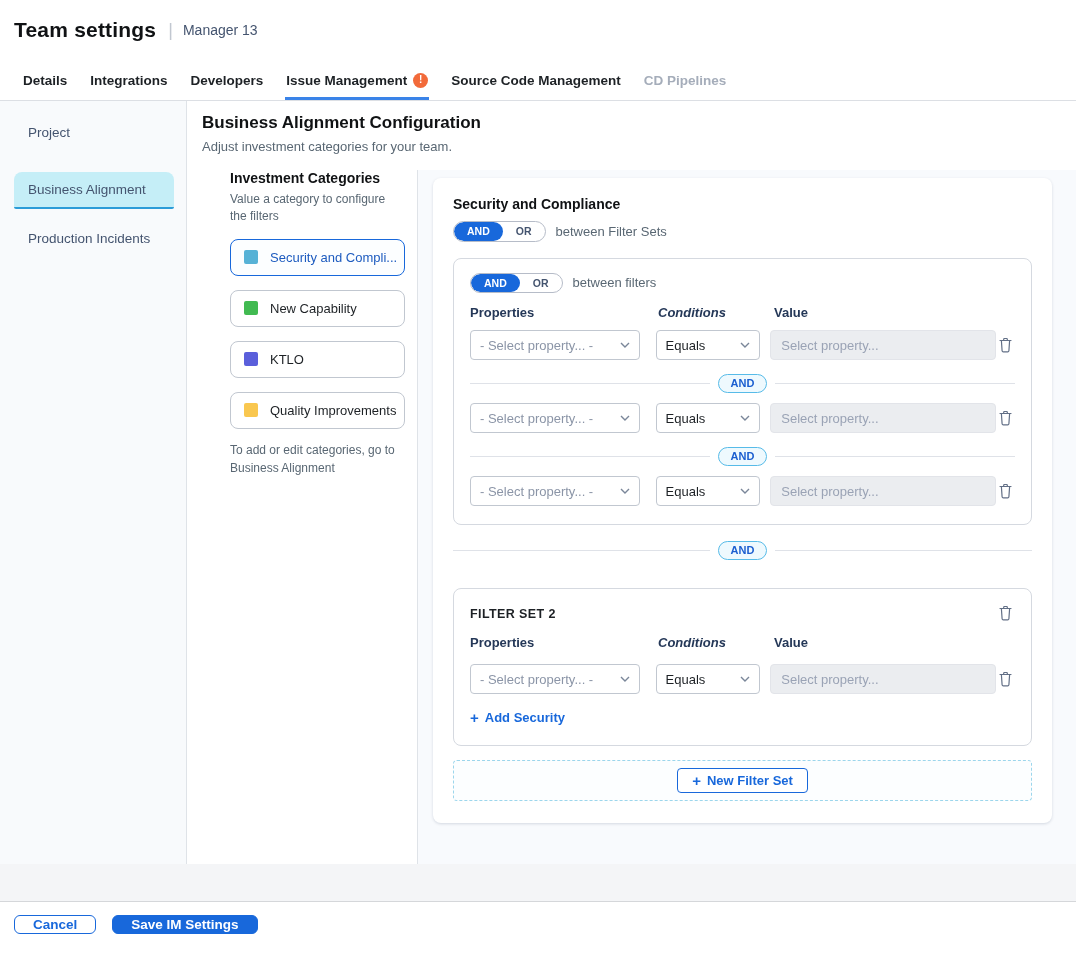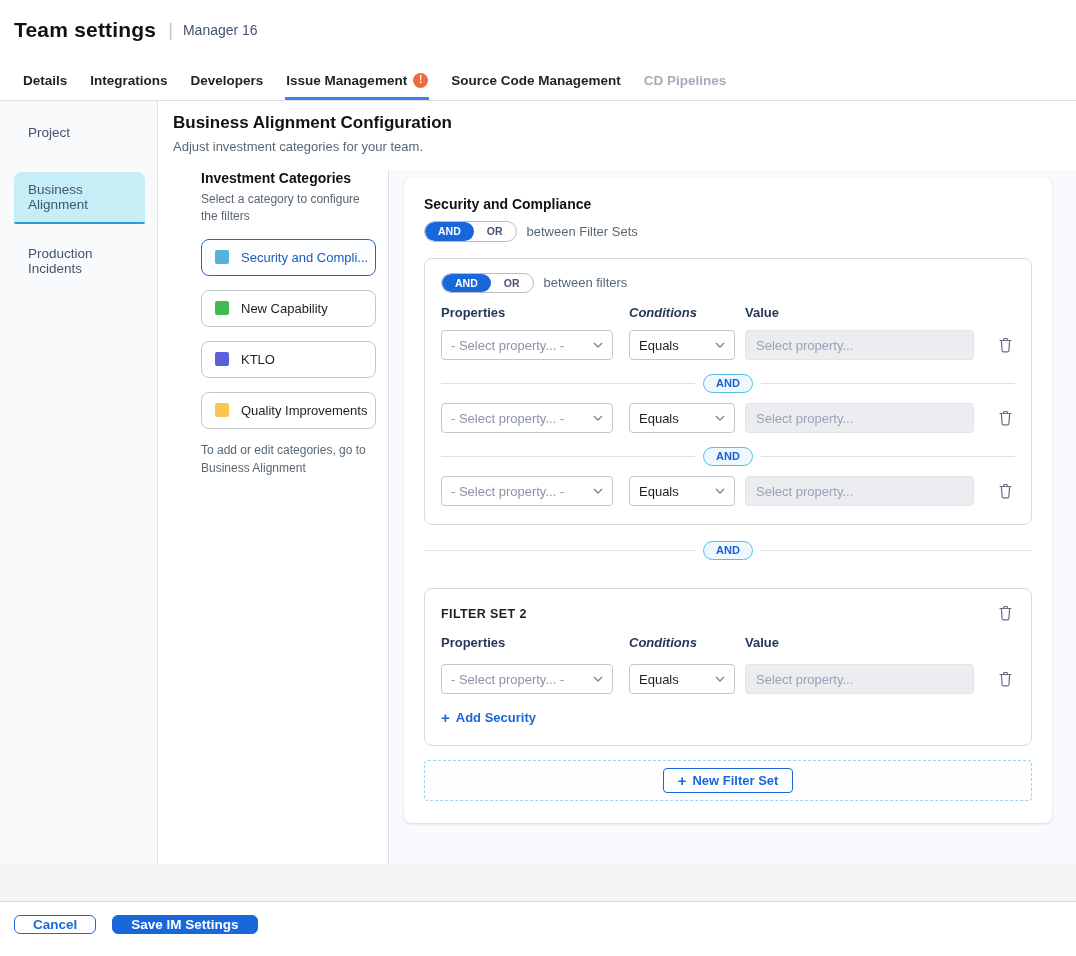--- a/index.html
+++ b/index.html
@@ -14,21 +14,21 @@
 
   
   .tabs { height:41px; border-bottom:1px solid #dcdfe4; display:flex; align-items:stretch; padding-left:22px; background:#fff; }
   .tab { display:flex; align-items:center; gap:6px; font-size:13.5px; font-weight:bold; color:#1d2125; padding:0 1px; margin-right:21px; border-bottom:3px solid transparent; padding-top:3px; cursor:pointer; white-space:nowrap; }
   .tab.active { border-bottom-color:#3a83e8; }
   .tab.disabled { color:#a5adba; }
   .tab-badge { width:15px; height:15px; border-radius:50%; background:#f26a3a; color:#fff; font-size:10px; font-weight:bold; display:flex; align-items:center; justify-content:center; line-height:1; }
 
   
   .content { flex:1; display:flex; min-height:0; }
-  .sidebar { width:158px; background:#f8fafc; border-right:1px solid #dfe3e8; padding-top:8px; flex-shrink:0; }
+  .sidebar { width:187px; background:#f8fafc; border-right:1px solid #dfe3e8; padding-top:8px; flex-shrink:0; }
   .side-item { margin:6px 12px 22px 14px; padding:10px 14px; border-radius:8px; font-size:13.5px; color:#44546f; cursor:pointer; }
   .side-item.selected { background:#c5eef7; border-bottom:2px solid #2b9cd8; border-radius:8px 8px 2px 2px; margin-bottom:12px; }
 
   .main { flex:1; background:#fff; padding:12px 0 0 15px; display:flex; flex-direction:column; min-width:0; }
   .main-title { font-size:17px; font-weight:bold; color:#101214; }
   .main-sub { font-size:13px; color:#596773; margin-top:6px; }
   .columns { display:flex; flex:1; margin-top:16px; min-height:0;margin-left:28px; }
 
   .cat-col { width:175px; flex-shrink:0; padding-right:0; margin-right:12px; }
   .col-divider { width:1px; background:#dfe3e8; flex-shrink:0; }
@@ -88,21 +88,21 @@
   .chev { flex-shrink:0; }
 </style>
 </head>
 <body>
 
 <div class="app">
 
   <div class="hdr">
     <span class="hdr-title">Team settings</span>
     <span class="hdr-sep">|</span>
-    <span class="hdr-sub">Manager 16</span>
+    <span class="hdr-sub">Manager 13</span>
   </div>
 
   <div class="tabs">
     <div class="tab">
         <span>Details</span>
       </div>
     <div class="tab">
         <span>Integrations</span>
       </div>
     <div class="tab">
@@ -129,21 +129,21 @@
     </div>
 
     <div class="main">
       <div class="main-title">Business Alignment Configuration</div>
       <div class="main-sub">Adjust investment categories for your team.</div>
 
       <div class="columns">
 
         <div class="cat-col">
           <div class="cat-title">Investment Categories</div>
-          <div class="cat-sub">Select a category to configure the filters</div>
+          <div class="cat-sub">Value a category to configure the filters</div>
 
           <button class="cat-btn selected">
             <span class="cat-swatch" style="background: rgb(87, 178, 214);"></span>
             <span>Security and Compli...</span>
           </button>
           <button class="cat-btn">
             <span class="cat-swatch" style="background: rgb(65, 186, 81);"></span>
             <span>New Capability</span>
           </button>
           <button class="cat-btn">

